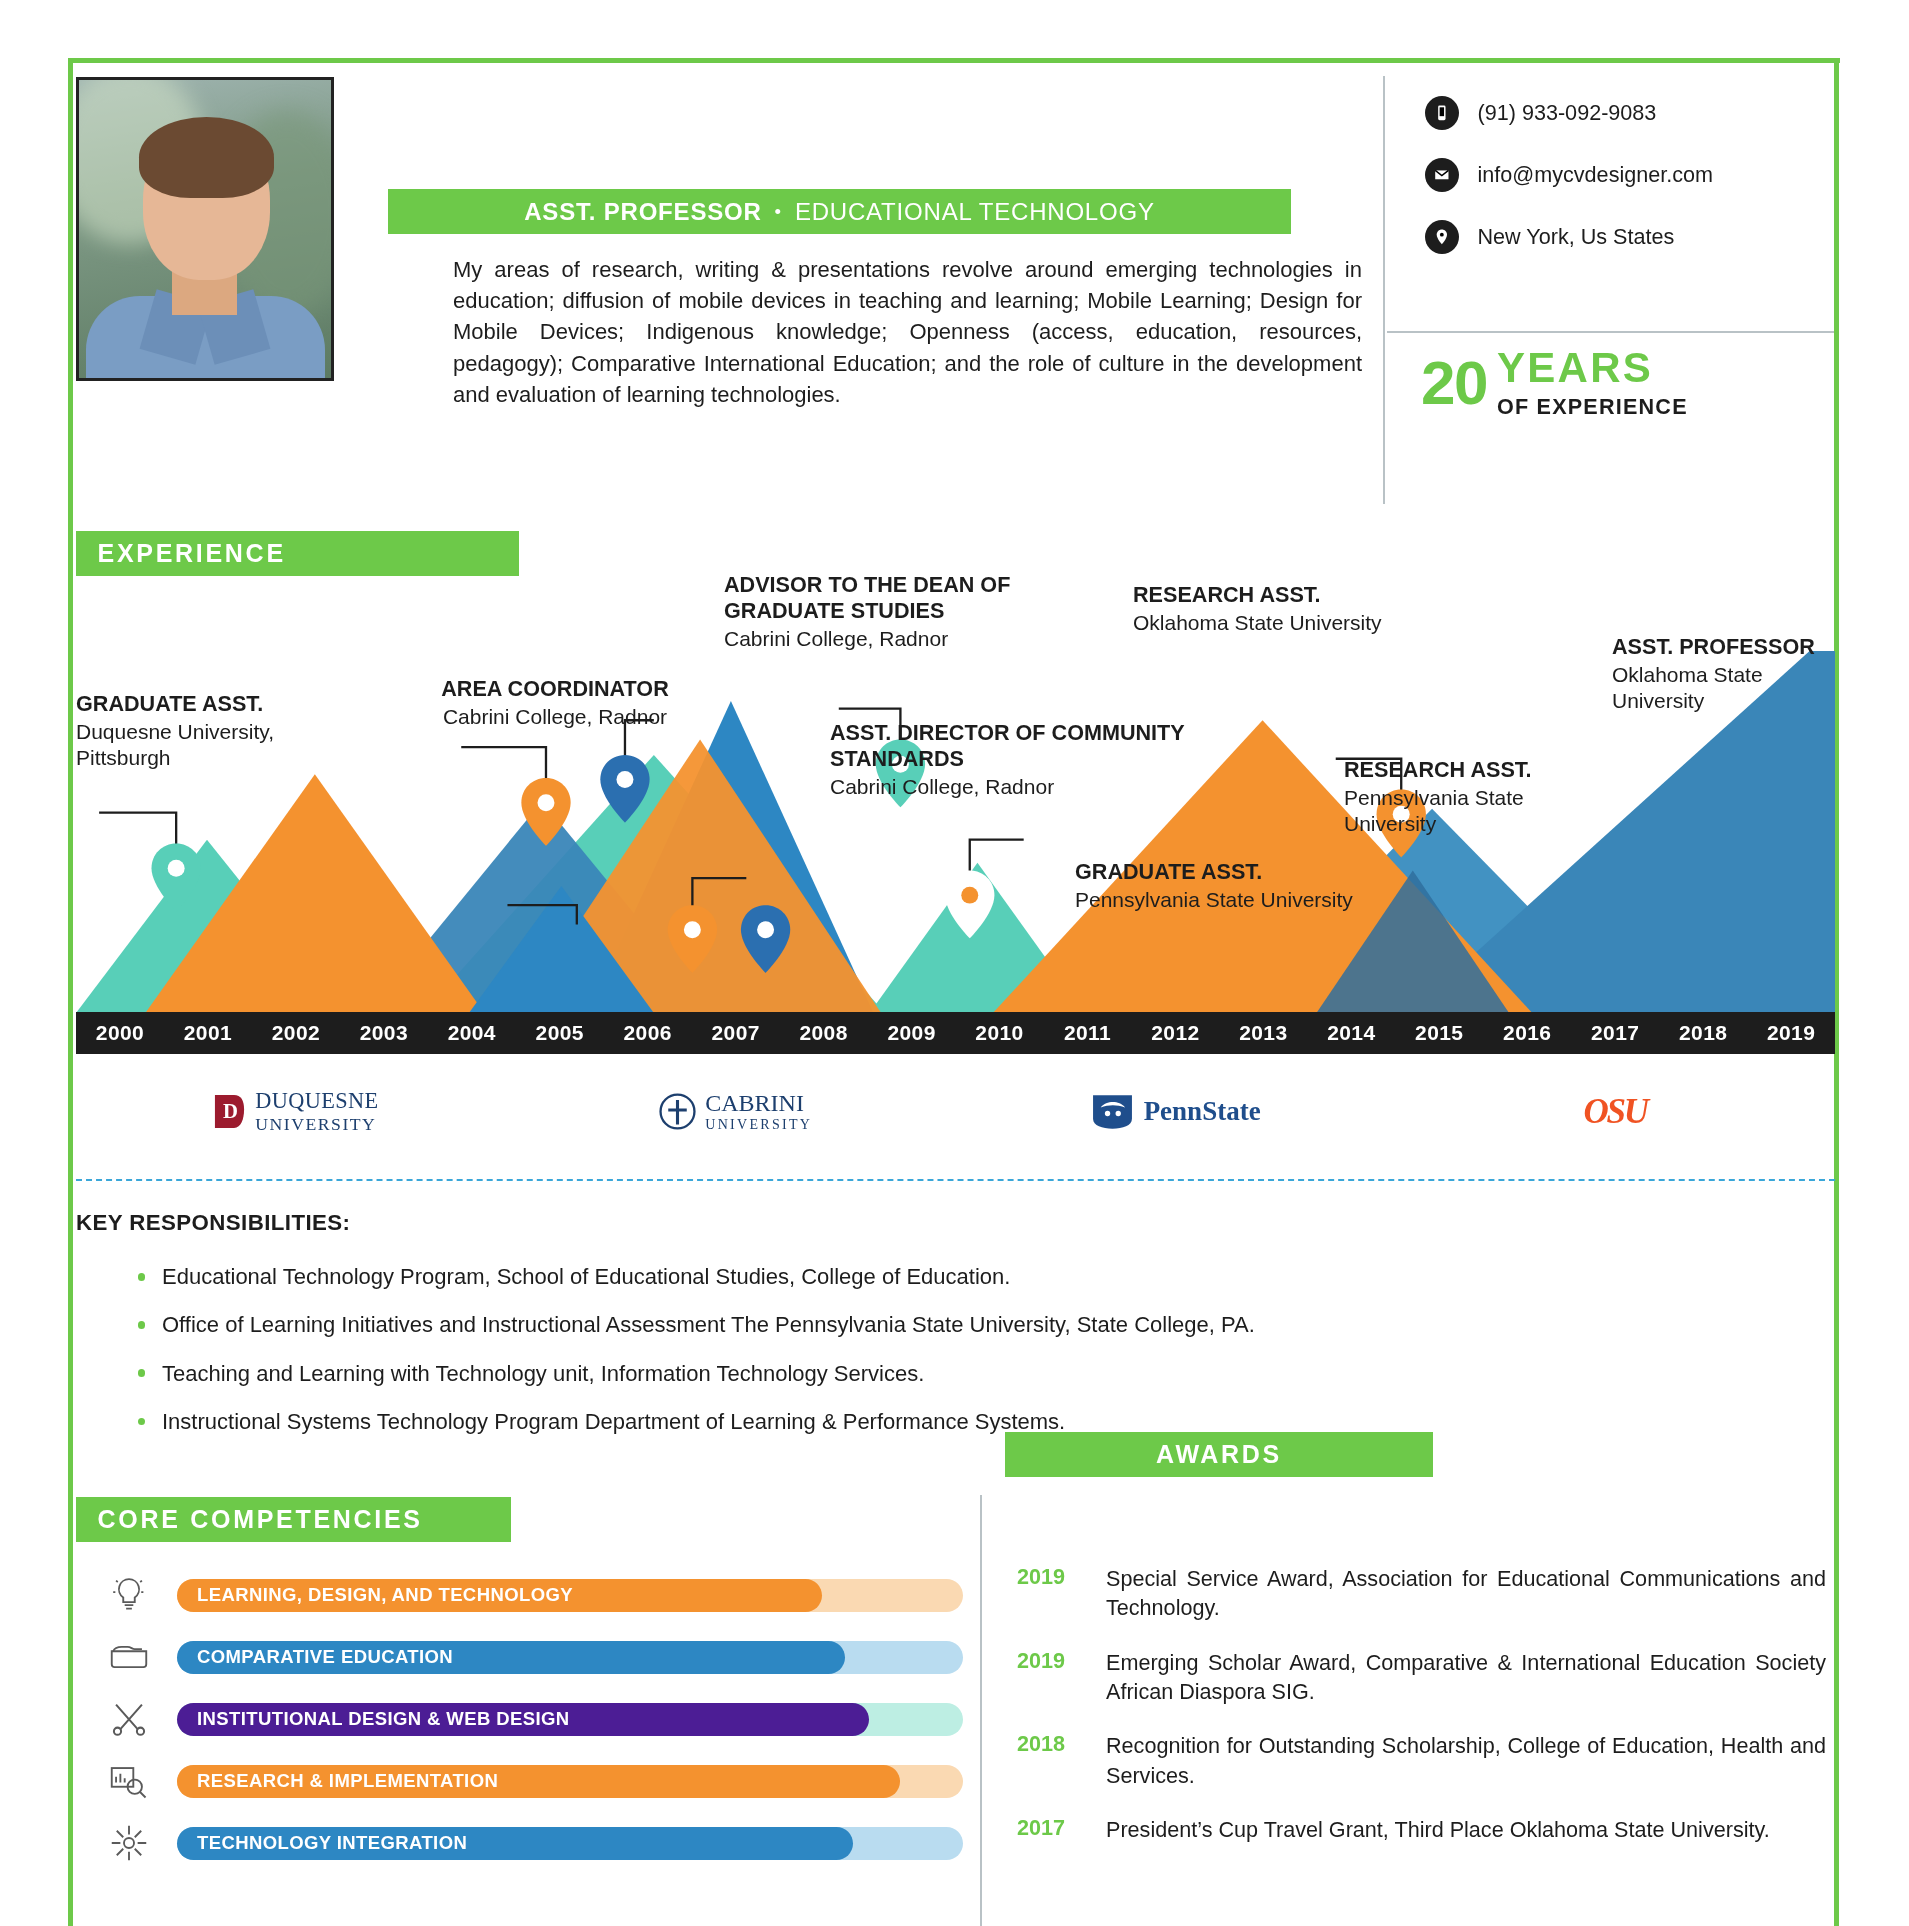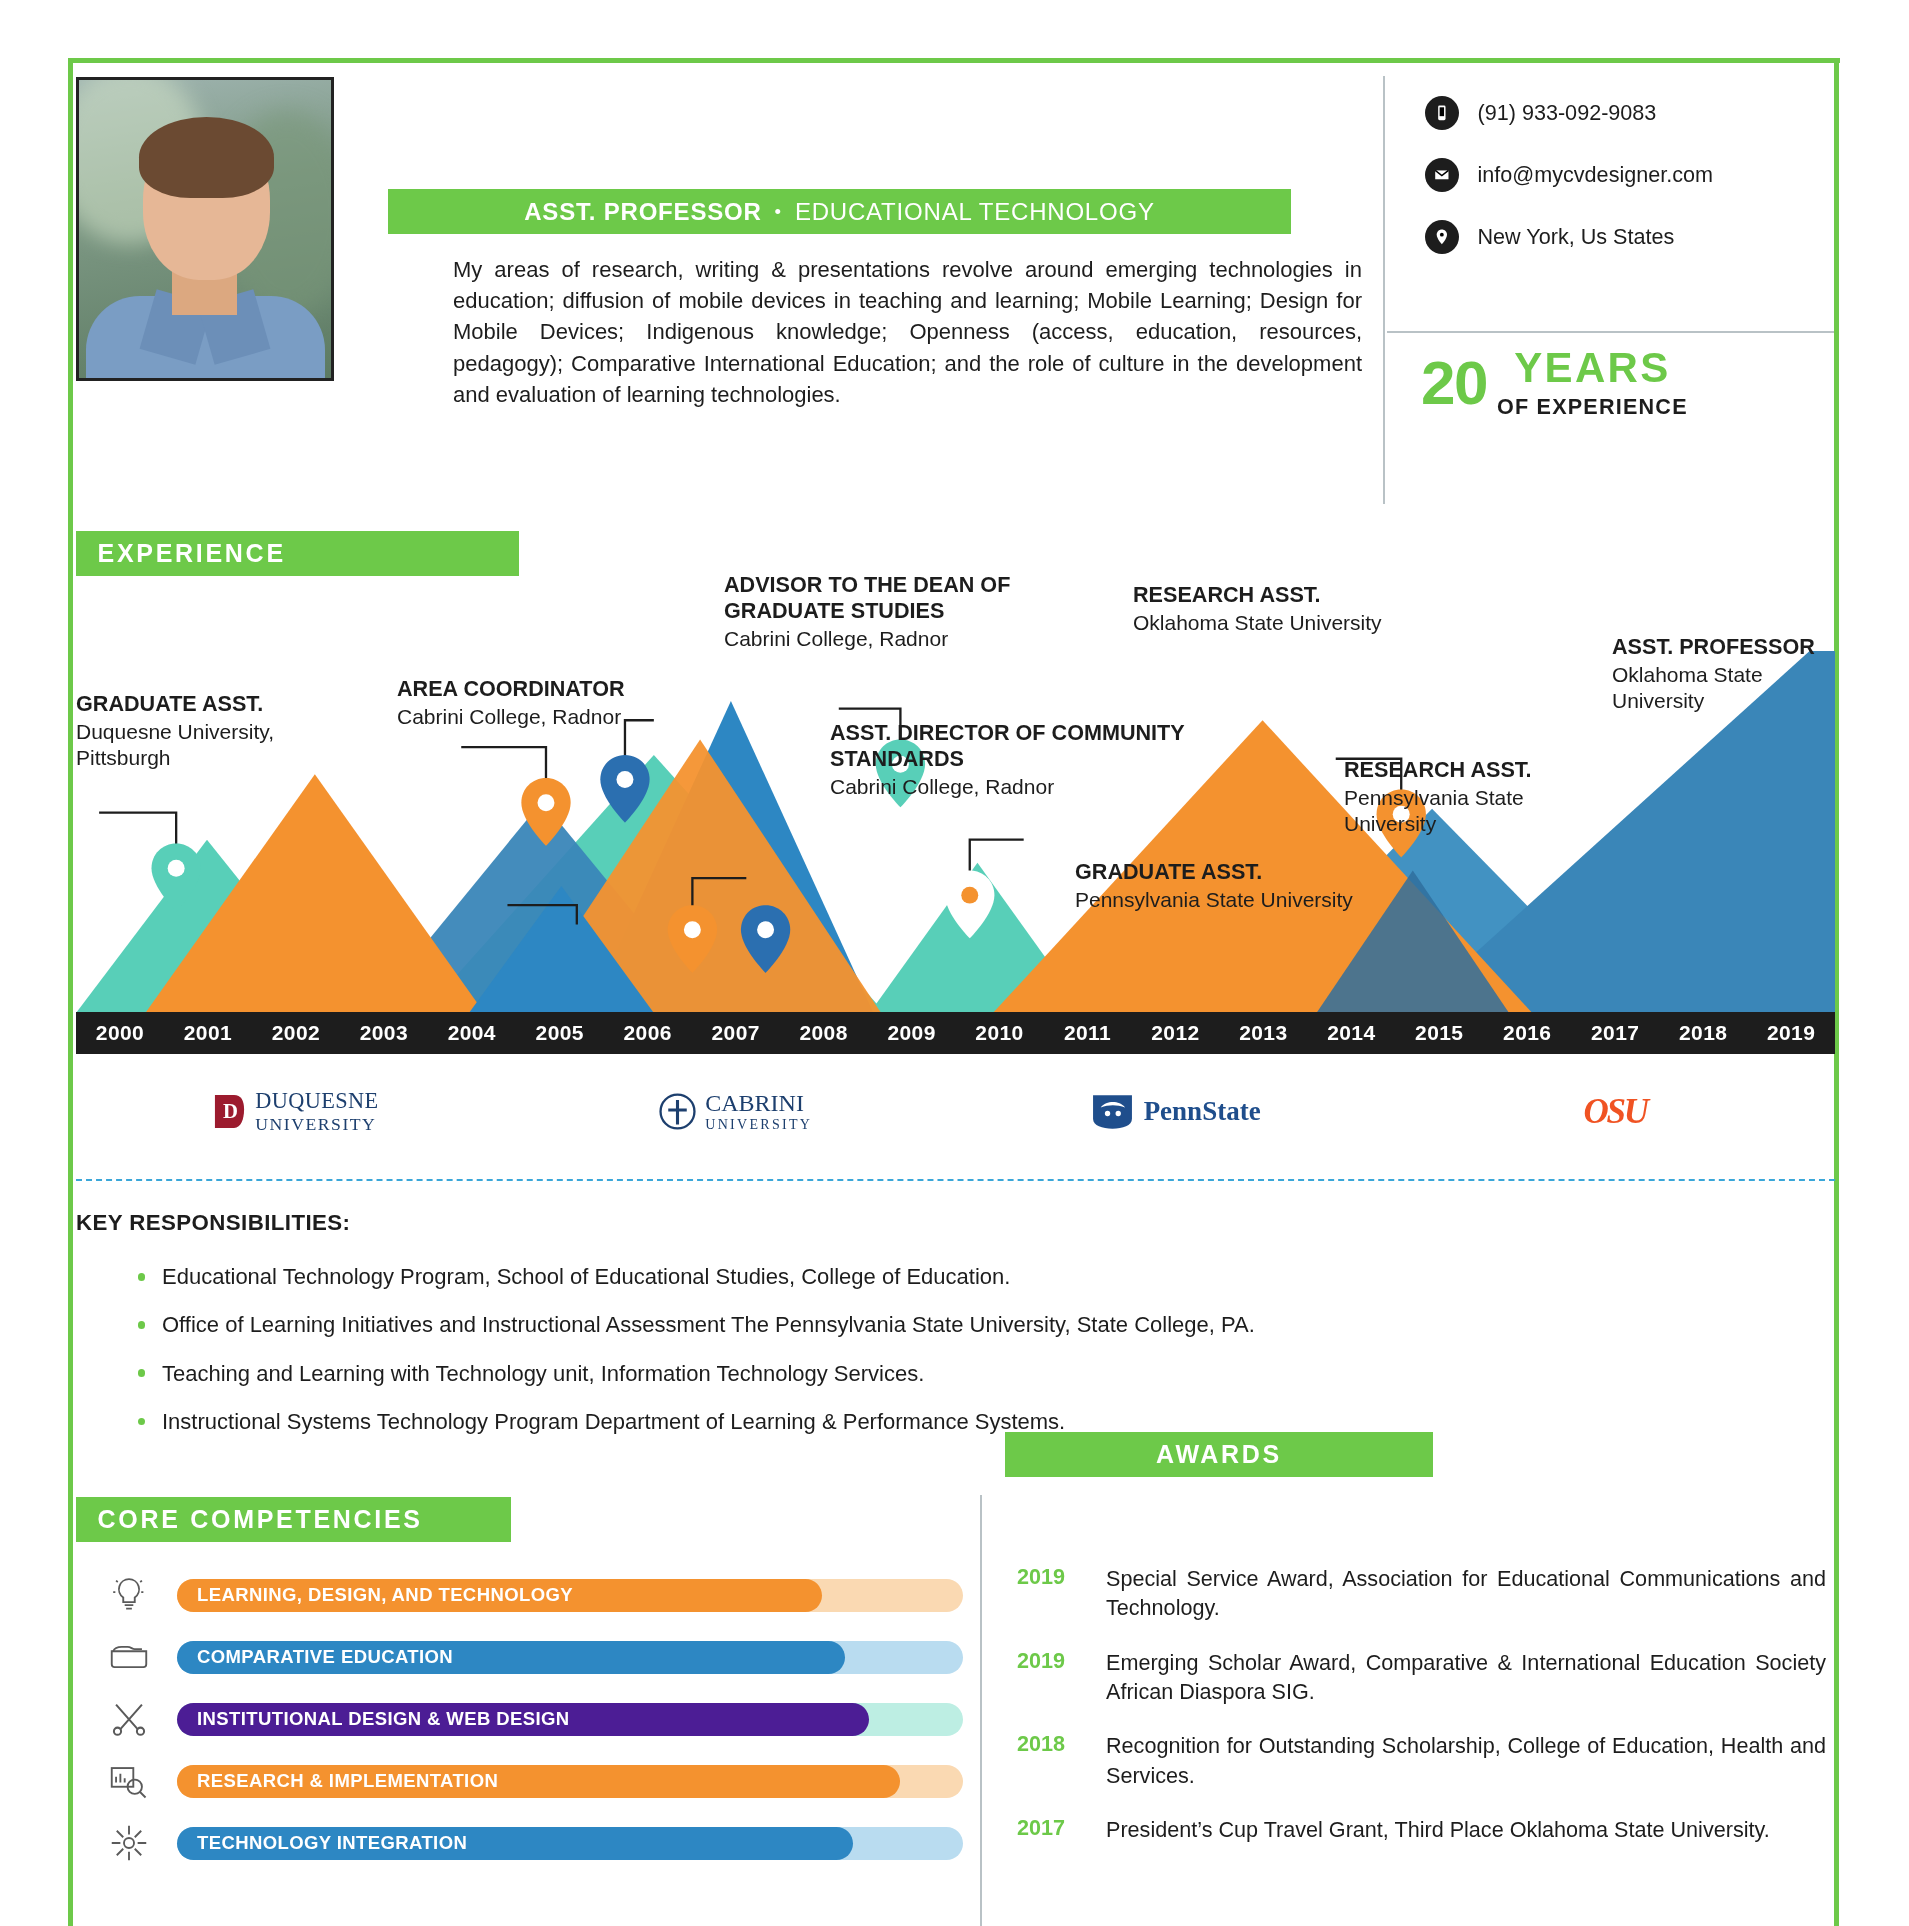--- a/index.html
+++ b/index.html
@@ -56,21 +56,21 @@
   .hdr-divider2{ position:absolute; left:1387px; top:331px; width:447px; height:1.5px; background:#b9c2c6; }
 
   .contact { position:absolute; left:1425px; top:96px; width:416px; }
   .contact .row { display:flex; align-items:center; margin-bottom:28px; }
   .ci { width:34px; height:34px; border-radius:50%; background:#1d1d1d; color:#fff; display:flex; align-items:center; justify-content:center; margin-right:18.5px; flex:0 0 auto;}
   .ci svg { width:17.7px; height:17.7px; fill:#fff; }
   .contact .txt { font-size:21.6px; color:#1d1d1d; }
 
   .years { position:absolute; left:1421px; top:347px; width:424px; display:flex; align-items:center; }
   .years .num { font-size:62px; font-weight:bold; color:#6dc949; line-height:.9; letter-spacing:-1.5px; }
-  .years .col { margin-left:10px;text-align:center; }
+  .years .col { margin-left:10px; }
   .years .y1 { font-size:42px; font-weight:bold; color:#6dc949; letter-spacing:2.3px; line-height:1; }
   .years .y2 { font-size:21.6px; font-weight:bold; color:#1d1d1d; letter-spacing:1.2px; margin-top:4.6px; }
 
   
   .green-tab {
     background:#6dc949; color:#fff; font-size:25px; font-weight:bold; letter-spacing:2.7px;
     display:flex; align-items:center; padding-left:21.6px;
   }
   .green-tab.center { justify-content:center; padding-left:0; }
 
@@ -249,21 +249,21 @@
         <path d="M3440,510 c-36,0 -64,28 -64,64 c0,48 64,112 64,112 s64,-64 64,-112 c0,-36 -28,-64 -64,-64z" fill="#f4922f"></path>
           <circle cx="3440" cy="574" r="22" fill="#fff"></circle>
       </g>
     </svg>
   </div>
 
   <div class="lbl" style="left:76px; top:691px; width:247px;">
     <div class="t">GRADUATE ASST.</div>
     <div class="s">Duquesne University, Pittsburgh</div>
   </div>
-  <div class="lbl" style="left:397px; top:676px; width:316px;">
+  <div class="lbl" style="left:397px; top:676px; width:316px;text-align:center;">
     <div class="t">AREA COORDINATOR</div>
     <div class="s">Cabrini College, Radnor</div>
   </div>
   <div class="lbl" style="left:724px; top:572px; width:335px;">
     <div class="t">ADVISOR TO THE DEAN OF GRADUATE STUDIES</div>
     <div class="s">Cabrini College, Radnor</div>
   </div>
   <div class="lbl" style="left:830px; top:720px; width:358px;">
     <div class="t">ASST. DIRECTOR OF COMMUNITY STANDARDS</div>
     <div class="s">Cabrini College, Radnor</div>

